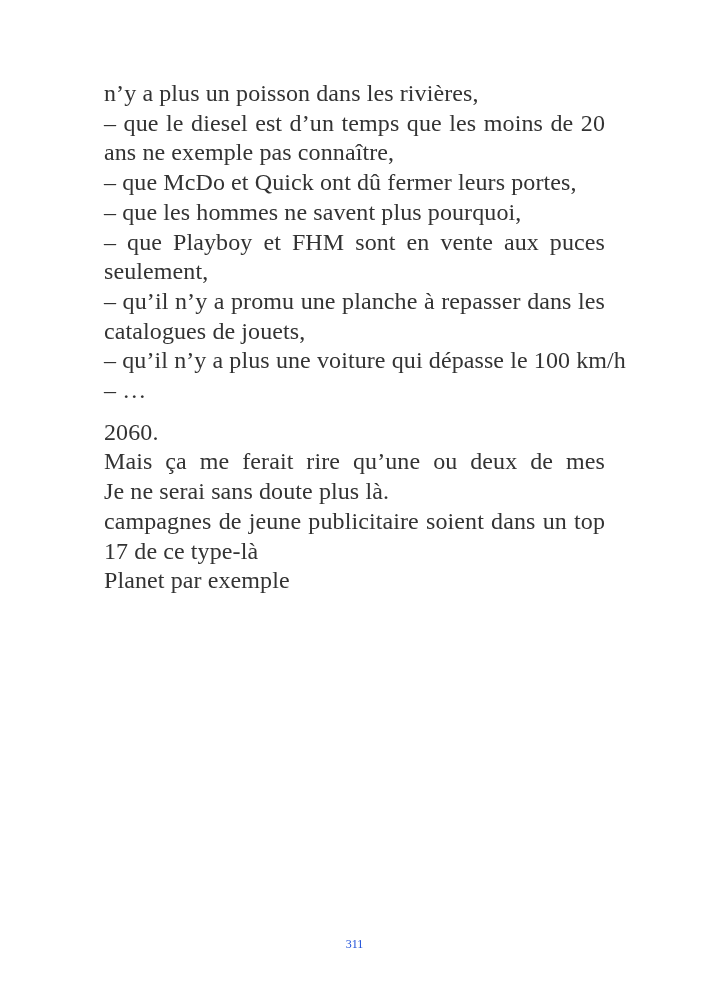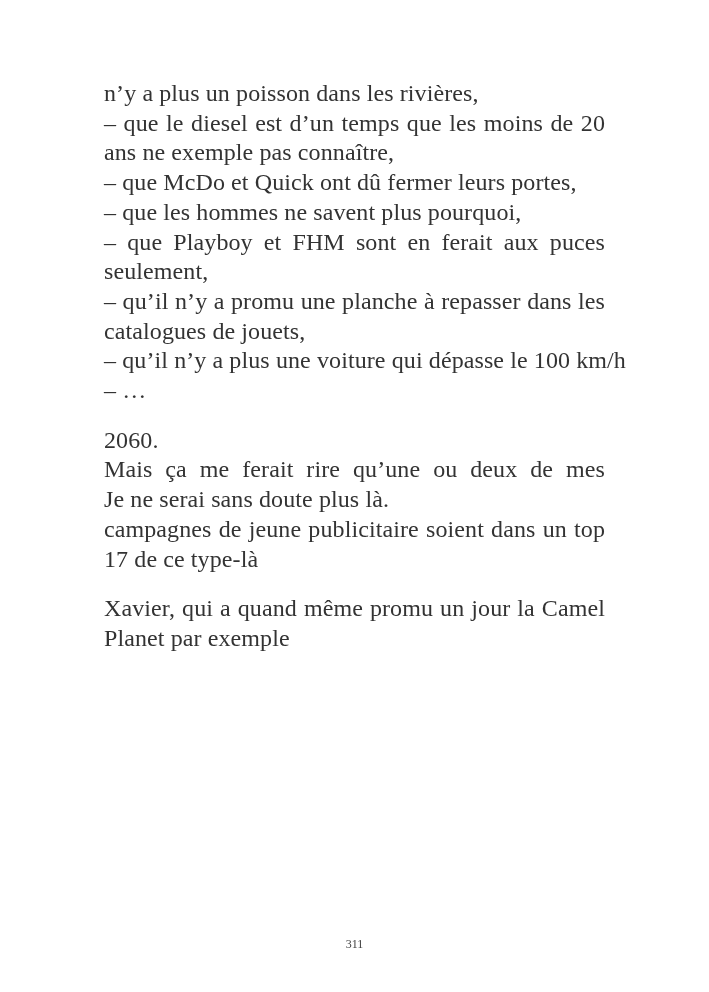--- a/index.html
+++ b/index.html
@@ -33,51 +33,50 @@
   .line {
     text-align: left;
     white-space: nowrap;
   }
   .line.jfy {
     white-space: normal;
     text-align: justify;
     text-align-last: justify;
   }
   .line.gap {
-    margin-top: 20px;
+    margin-top: 12px;
   }
   .page-number {
     position: absolute;
     top: 936px;
     left: 0;
     width: 709px;
     text-align: center;
     font-size: 12px;
     line-height: 16px;
-    color: #404040;
+    color: #1d4ed8;
   }
 </style>
 </head>
 <body>
 
 <div class="page">
   <div class="text-block">
     <div class="line">n’y a plus un poisson dans les rivières,</div>
     <div class="line jfy">– que le diesel est d’un temps que les moins de 20</div>
     <div class="line">ans ne exemple pas connaître,</div>
     <div class="line">– que McDo et Quick ont dû fermer leurs portes,</div>
     <div class="line">– que les hommes ne savent plus pourquoi,</div>
-    <div class="line jfy">– que Playboy et FHM sont en ferait aux puces</div>
+    <div class="line jfy">– que Playboy et FHM sont en vente aux puces</div>
     <div class="line">seulement,</div>
     <div class="line jfy">– qu’il n’y a promu une planche à repasser dans les</div>
     <div class="line">catalogues de jouets,</div>
     <div class="line">– qu’il n’y a plus une voiture qui dépasse le 100 km/h</div>
     <div class="line">– …</div>
     <div class="line gap">2060.</div>
     <div class="line jfy">Mais ça me ferait rire qu’une ou deux de mes</div>
     <div class="line">Je ne serai sans doute plus là.</div>
     <div class="line jfy">campagnes de jeune publicitaire soient dans un top</div>
     <div class="line">17 de ce type-là</div>
-    <div class="line jfy gap">Xavier, qui a quand même promu un jour la Camel</div>
     <div class="line">Planet par exemple</div>
   </div>
   <div class="page-number">311</div>
 </div>
 
 </body></html>

